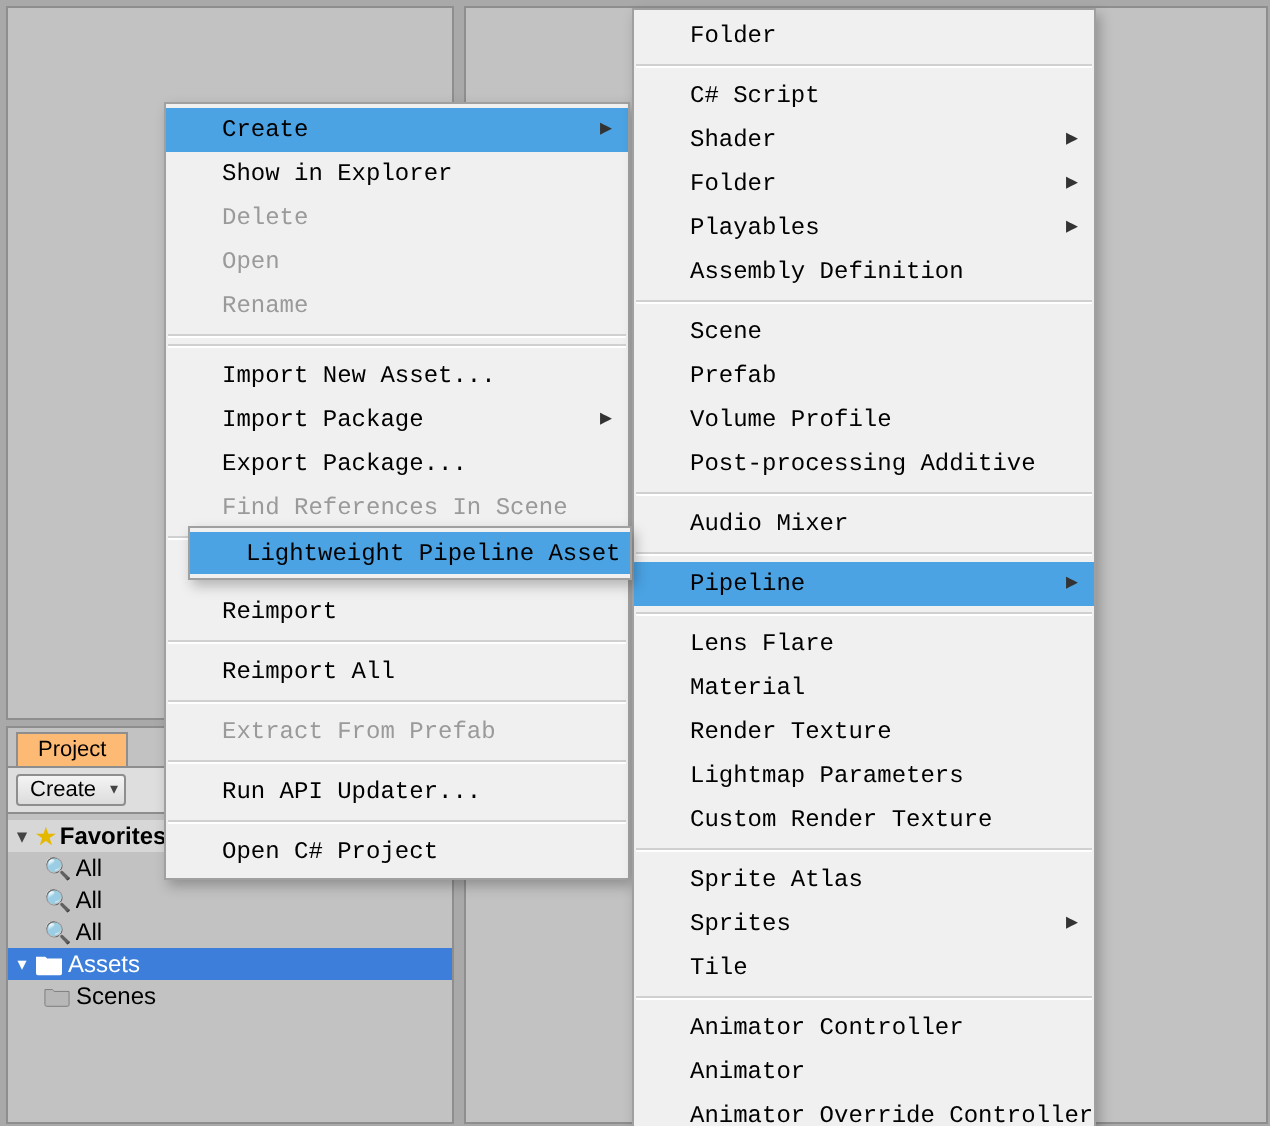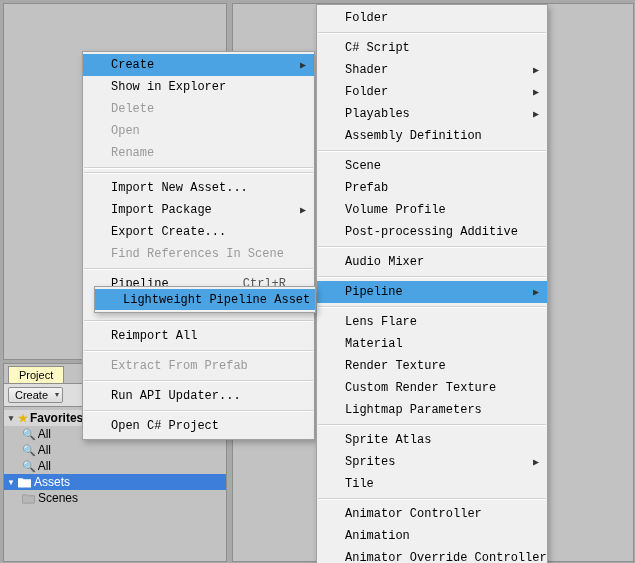--- a/index.html
+++ b/index.html
@@ -35,21 +35,21 @@
     position: absolute;
     left: 3px; top: 363px;
     width: 222px; height: 197px;
     background: #c2c2c2;
     border: 1px solid #8e8e8e;
   }
   .project-tab {
     display: inline-block;
     margin: 2px 0 0 4px;
     padding: 2px 10px;
-    background: #fef9c3;
+    background: #fdba74;
     border: 1px solid #8e8e8e;
     border-bottom: none;
     font-size: 11px;
   }
   .project-toolbar {
     background: #dedede;
     border-top: 1px solid #8e8e8e;
     border-bottom: 1px solid #8e8e8e;
     padding: 3px 4px;
   }
@@ -136,21 +136,21 @@
   }
   .menu-sep {
     height: 1px;
     margin: 3px 1px;
     background: #d0d0d0;
     border-bottom: 1px solid #ffffff;
   }
 
   #menu-main   { left: 82px;  top: 51px;  width: 231px; }
   #menu-create { left: 316px; top: 4px;   width: 230px; }
-  #sub-lwp     { left: 94px;  top: 286px; width: 220px; z-index: 50; }
+  #sub-lwp     { left: 94px;  top: 263px; width: 220px; z-index: 50; }
   #sub-lwp .menu-item { height: 21px; }
 </style>
 </head>
 <body>
 
 <div class="bg-left-empty"></div>
 <div class="bg-right-empty"></div>
 
 <div class="project-panel">
   <span class="project-tab">Project</span>
@@ -220,21 +220,21 @@
   <div class="menu-sep"></div>
   <div class="menu-sep"></div>
   <div class="menu-item">
       <span>Import New Asset...</span>
     </div>
   <div class="menu-item">
     <span>Import Package</span>
     <span class="arrow">▶</span>
   </div>
   <div class="menu-item">
-      <span>Export Create...</span>
+      <span>Export Package...</span>
     </div>
   <div class="menu-item disabled">
       <span>Find References In Scene</span>
     </div>
   <div class="menu-sep"></div>
   <div class="menu-item">
     <span>Pipeline</span>
     <span class="shortcut">Ctrl+R</span>
   </div>
   <div class="menu-item">
@@ -313,39 +313,39 @@
   <div class="menu-item">
       <span>Lens Flare</span>
     </div>
   <div class="menu-item">
       <span>Material</span>
     </div>
   <div class="menu-item">
       <span>Render Texture</span>
     </div>
   <div class="menu-item">
+      <span>Lightmap Parameters</span>
+    </div>
+  <div class="menu-item">
       <span>Custom Render Texture</span>
     </div>
-  <div class="menu-item">
-      <span>Lightmap Parameters</span>
-    </div>
   <div class="menu-sep"></div>
   <div class="menu-item">
       <span>Sprite Atlas</span>
     </div>
   <div class="menu-item">
       <span>Sprites</span>
       <span class="arrow">▶</span>
     </div>
   <div class="menu-item">
       <span>Tile</span>
     </div>
   <div class="menu-sep"></div>
   <div class="menu-item">
       <span>Animator Controller</span>
     </div>
   <div class="menu-item">
-      <span>Animation</span>
+      <span>Animator</span>
     </div>
   <div class="menu-item">
       <span>Animator Override Controller</span>
     </div>
 </div>
 
 </body></html>

